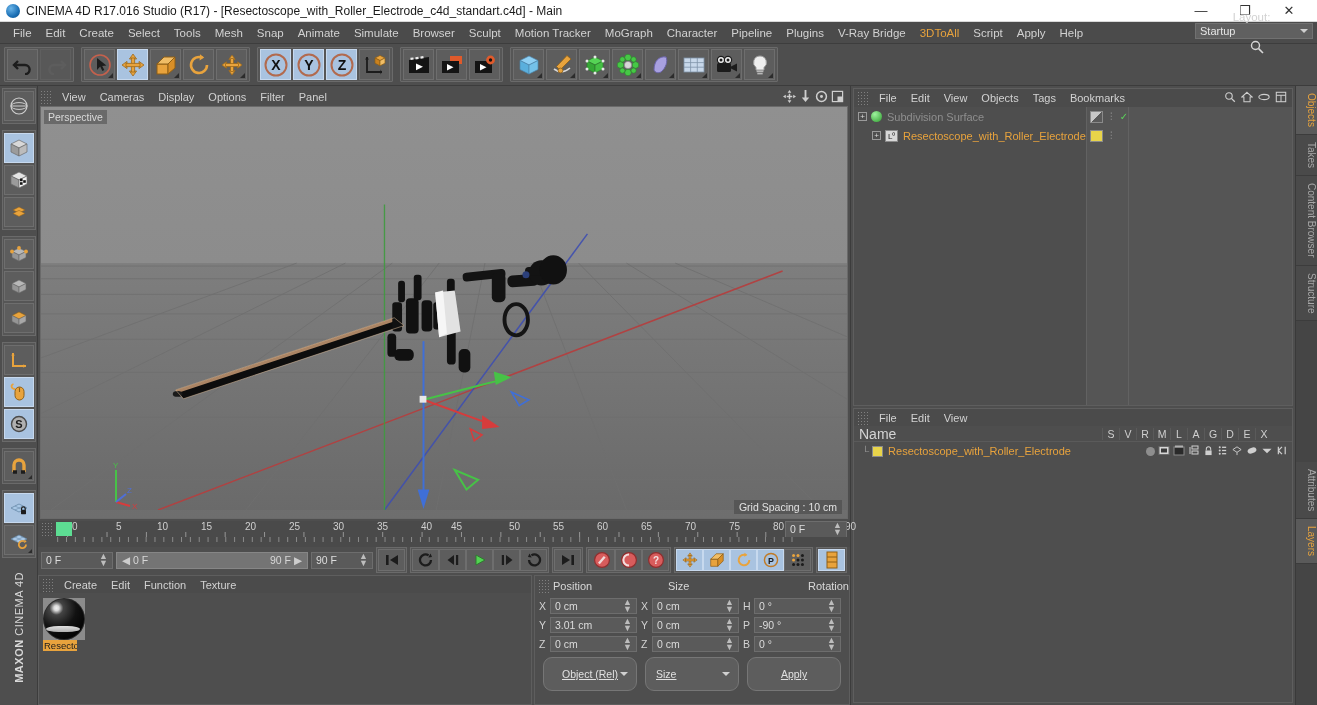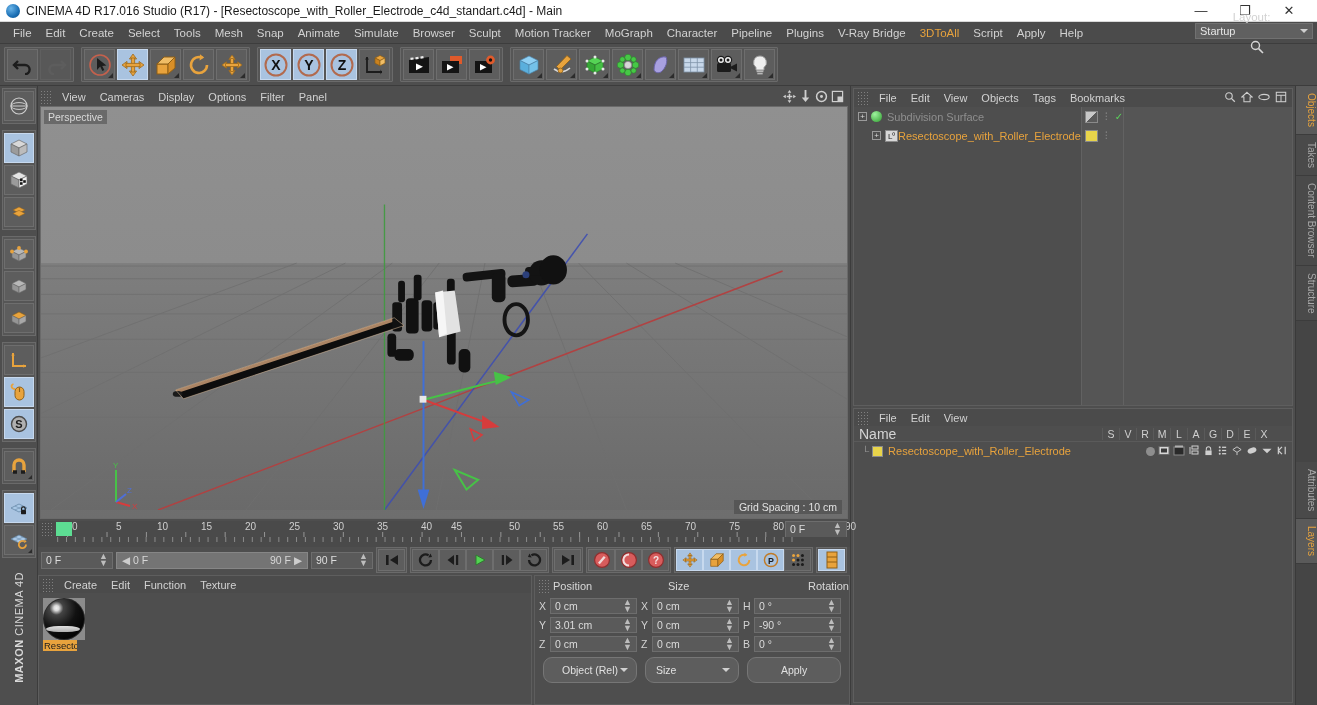--- a/index.html
+++ b/index.html
@@ -173,23 +173,24 @@
   .coord-grid { padding:1px 4px 0 4px; }
   .coord-line { display:flex; align-items:center; height:19px; gap:0; }
   .axis-lbl { width:11px; font-size:10.5px; color:#d2d2d2; text-align:left; }
   .coord-input {
     flex:1; height:16px; background:#5a5a5a; border:1px solid #6d6d6d;
     display:flex; align-items:center; padding:0 4px; font-size:10.5px; color:#dcdcdc;
     margin-right:4px;
   }
   .coord-btnrow { display:flex; gap:8px; padding:4px 4px 0 4px; }
   .cbtn {
-    flex:1; height:26px; background:#5d5d5d; border:1px solid #767676; border-radius:9px;
+    flex:1; height:34px; background:#5d5d5d; border:1px solid #767676; border-radius:9px;
     display:flex; align-items:center; justify-content:center; font-size:10.5px; color:#e0e0e0;
     position:relative;
+    text-decoration:underline;
   }
   .cbtn .caret { position:absolute; right:8px; width:0;height:0;
     border-left:4px solid transparent;border-right:4px solid transparent;
     border-top:4px solid #d0d0d0; }
 
   
   .right { width:445px; background:#4e4e4e; display:flex; flex-direction:column;
     border-left:1px solid #3c3c3c; }
   .om-panel { height:318px; border:1px solid #5e5e5e; margin:2px; display:flex; flex-direction:column; }
   .om-menubar { height:18px; display:flex; align-items:center; background:#4b4b4b; }
@@ -1199,21 +1200,21 @@
         </div>
         <div class="om-body">
           <div class="om-tree">
             <div class="om-row">
               <span class="expander">+</span>
               <span class="om-dot" style="background:radial-gradient(circle at 35% 30%,#9ef29e,#2f9e2f);"></span>
               <span class="om-name-dim">Subdivision Surface</span>
             </div>
             <div class="om-row" style="padding-left:18px;">
               <span class="expander">+</span>
-              <span style="width:13px;height:12px;background:#d8d8d8;border:1px solid #8a8a8a;display:flex;align-items:center;justify-content:center;font-size:8px;color:#1c1c1c;">L⁰</span>
+              <span style="width:13px;height:12px;background:#d8d8d8;border:1px solid #8a8a8a;margin-right:5px;display:flex;align-items:center;justify-content:center;font-size:8px;color:#1c1c1c;">L⁰</span>
               <span class="om-name-sel">Resectoscope_with_Roller_Electrode</span>
             </div>
           </div>
           <div class="om-col">
             <div class="om-row" style="padding-left:3px;gap:4px;">
               <span style="width:13px;height:12px;background:linear-gradient(135deg,#c8c8c8 50%,#5a5a5a 50%);border:1px solid #8a8a8a;"></span>
               <span style="color:#9a9a9a;font-size:9px;line-height:9px;">⋮</span>
               <span style="color:#5bd45b;font-size:10px;">✓</span>
             </div>
             <div class="om-row" style="padding-left:3px;gap:4px;">

